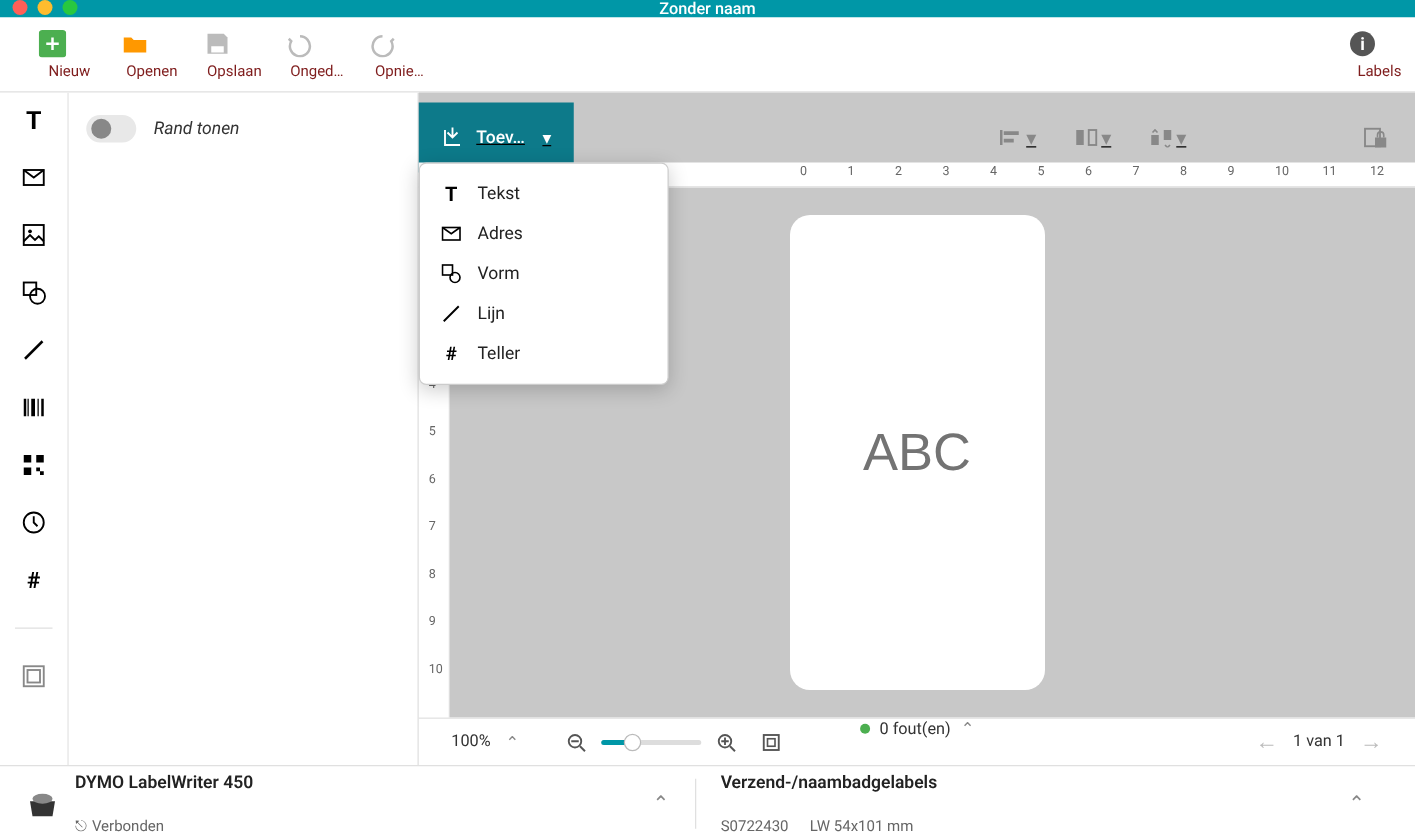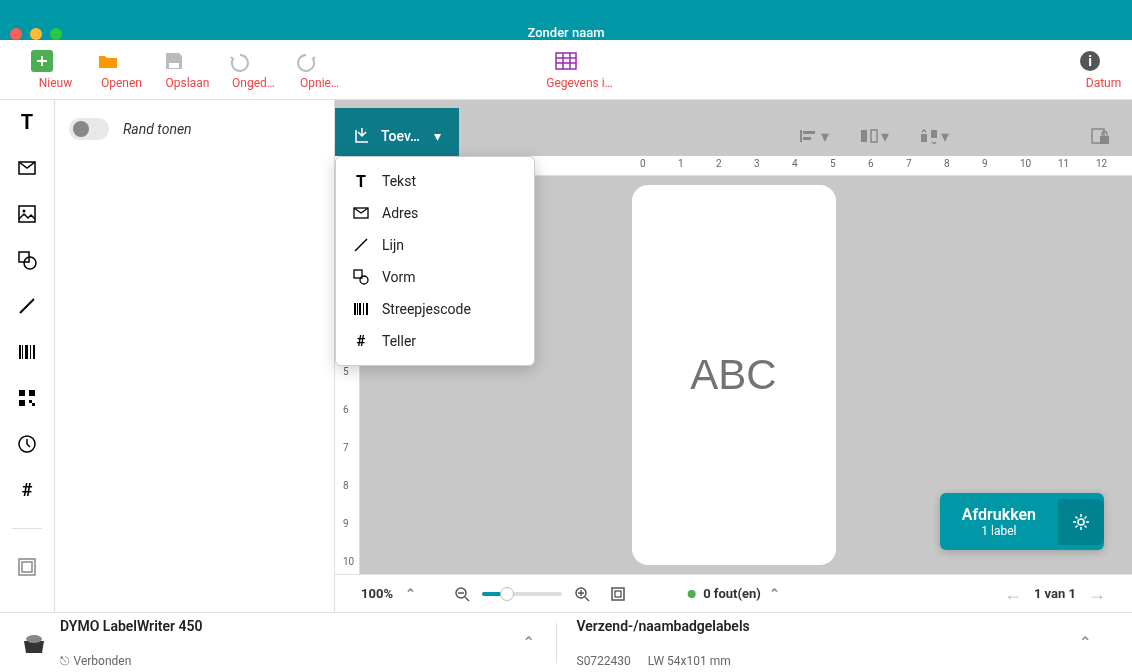--- a/index.html
+++ b/index.html
@@ -1,63 +1,63 @@
 <!DOCTYPE html>
 <html><head>
 <meta charset="utf-8">
 <style>
 *{margin:0;padding:0;box-sizing:border-box;font-family:-apple-system,BlinkMacSystemFont,"Segoe UI",Roboto,sans-serif;}
 body{width:1132px;height:672px;overflow:hidden;background:#fff;display:flex;flex-direction:column;}
-.titlebar{height:40px;background:#0097a7;display:flex;align-items:flex-end;position:relative;}
+.titlebar{height:14px;background:#0097a7;display:flex;align-items:flex-start;position:relative;}
 .traffic{display:flex;gap:8px;margin-left:10px;}
 .dot{width:12px;height:12px;border-radius:50%;}
 .dot.r{background:#ff5f57;}
 .dot.y{background:#febc2e;}
 .dot.g{background:#28c840;}
 .titletext{color:#fff;font-size:13px;font-weight:500;position:absolute;left:50%;transform:translateX(-50%);}
 .toolbar{height:60px;background:#fff;border-bottom:1px solid #e0e0e0;display:flex;align-items:center;padding:0 18px;position:relative;}
 .tb-left{display:flex;gap:18px;}
 .tb-item{display:flex;flex-direction:column;align-items:center;gap:4px;cursor:pointer;width:48px;}
 .tb-icon{width:22px;height:22px;display:flex;align-items:center;justify-content:center;}
-.tb-label{font-size:12px;color:#ef4444;white-space:nowrap;overflow:hidden;text-overflow:ellipsis;max-width:48px;margin-left:27px;}
+.tb-label{font-size:12px;color:#7f1d1d;white-space:nowrap;overflow:hidden;text-overflow:ellipsis;max-width:48px;margin-left:27px;}
 .tb-center{position:absolute;left:50%;transform:translateX(-50%);}
 .tb-right{margin-left:auto;}
 .main{flex:1;display:flex;overflow:hidden;}
 .leftbar{width:55px;background:#fff;border-right:1px solid #e0e0e0;display:flex;flex-direction:column;align-items:center;padding-top:10px;gap:22px;}
 .lb-icon{width:24px;height:24px;display:flex;align-items:center;justify-content:center;cursor:pointer;color:#333;}
 .lb-sep{width:30px;height:1px;background:#e0e0e0;margin:4px 0;}
 .sidepanel{width:280px;background:#fff;border-right:1px solid #e0e0e0;padding:18px 14px;}
 .sp-title{font-size:17px;font-weight:600;color:#222;margin-bottom:18px;}
 .sp-row{display:flex;align-items:center;gap:14px;}
 .toggle{width:40px;height:22px;background:#e8e8e8;border-radius:11px;position:relative;cursor:pointer;}
 .toggle-knob{width:16px;height:16px;background:#888;border-radius:50%;position:absolute;top:3px;left:4px;}
 .toggle-label{font-size:14px;color:#333;font-style:italic;}
 .canvas-area{flex:1;display:flex;flex-direction:column;background:#c8c8c8;position:relative;}
-.canvas-toolbar{height:56px;background:#c8c8c8;display:flex;align-items:center;padding:16px 0 0 0;position:relative;}
+.canvas-toolbar{height:56px;background:#c8c8c8;display:flex;align-items:center;padding:16px 0 0 0;position:relative;text-decoration:underline;}
 .add-btn{background:#0d7a8a;color:#fff;height:56px;padding:0 18px;display:flex;align-items:center;gap:10px;font-size:14px;font-weight:500;cursor:pointer;}
 .add-btn .chev{margin-left:4px;}
 .ct-icons{display:flex;gap:30px;margin-left:340px;}
 .ct-icon{color:#888;cursor:pointer;display:flex;align-items:center;}
 .ct-right{margin-left:auto;margin-right:22px;}
 .ruler{height:20px;background:#fff;border-bottom:1px solid #ddd;display:flex;position:relative;font-size:10px;color:#666;}
 .ruler-tick{position:absolute;top:2px;}
 .vruler{width:25px;background:#fff;border-right:1px solid #ddd;position:absolute;left:0;top:76px;bottom:38px;}
 .vruler-tick{position:absolute;left:8px;font-size:10px;color:#666;}
 .canvas-body{flex:1;position:relative;display:flex;align-items:center;justify-content:center;}
 .label-preview{width:204px;height:380px;background:#fff;border-radius:16px;display:flex;align-items:center;justify-content:center;}
 .label-text{font-size:42px;font-weight:400;color:#737373;font-family:Arial,sans-serif;}
 .dropdown{position:absolute;top:56px;left:0;width:200px;background:#fff;border:1px solid #ccc;border-radius:6px;box-shadow:0 4px 16px rgba(0,0,0,0.2);padding:8px 0;z-index:100;}
 .dd-item{display:flex;align-items:center;gap:12px;padding:7px 16px;cursor:pointer;font-size:14px;color:#222;}
 .dd-icon{width:18px;height:18px;display:flex;align-items:center;justify-content:center;}
 .print-btn{position:absolute;right:28px;bottom:62px;background:#0097a7;color:#fff;border-radius:6px;display:flex;align-items:center;cursor:pointer;box-shadow:0 2px 8px rgba(0,0,0,0.2);}
 .print-main{padding:12px 22px;text-align:center;}
 .print-title{font-size:16px;font-weight:600;}
 .print-sub{font-size:12px;}
 .print-gear{background:#00838f;padding:14px;border-radius:0 6px 6px 0;}
-.bottombar{height:38px;background:#fff;border-top:1px solid #e0e0e0;display:flex;align-items:center;padding:0 26px;font-size:13px;color:#333;gap:16px;font-weight:bold;}
+.bottombar{height:38px;background:#fff;border-top:1px solid #e0e0e0;display:flex;padding:0 26px;font-size:13px;color:#333;gap:16px;}
 .zoom-sec{display:flex;align-items:center;gap:12px;}
 .slider{width:80px;height:4px;background:#ddd;border-radius:2px;position:relative;}
 .slider-thumb{width:14px;height:14px;background:#fff;border:1px solid #bbb;border-radius:50%;position:absolute;top:-5px;left:18px;}
 .slider-fill{position:absolute;left:0;width:22px;height:4px;background:#0097a7;border-radius:2px;}
 .bb-center{position:absolute;left:50%;transform:translateX(-50%);display:flex;align-items:center;gap:8px;}
 .status-dot{width:8px;height:8px;background:#4caf50;border-radius:50%;}
 .bb-right{margin-left:auto;display:flex;align-items:center;gap:12px;}
 .footer{height:60px;background:#fff;border-top:1px solid #e0e0e0;display:flex;align-items:center;padding:0 20px;}
 .footer-sec{flex:1;display:flex;align-items:center;gap:12px;}
 .printer-icon{width:28px;height:24px;}
@@ -118,43 +118,29 @@
     </div>
     <div class="tb-item">
       <div class="tb-icon">
         <svg width="22" height="22">
             <path d="M11 5a8 8 0 1 0 7 4l2-2" fill="none" stroke="#bbb" stroke-width="2"></path>
           </svg>
       </div>
       <div class="tb-label">Opnie…</div>
     </div>
   </div>
-  <div class="tb-center">
-    <div class="tb-item" style="width:80px;">
-      <div class="tb-icon">
-        <svg width="22" height="18">
-            <rect x="1" y="1" width="20" height="16" fill="none" stroke="#9c27b0" stroke-width="1.5"></rect>
-            <line x1="1" y1="6" x2="21" y2="6" stroke="#9c27b0" stroke-width="1.5"></line>
-            <line x1="1" y1="11" x2="21" y2="11" stroke="#9c27b0" stroke-width="1.5"></line>
-            <line x1="8" y1="1" x2="8" y2="17" stroke="#9c27b0" stroke-width="1.5"></line>
-            <line x1="15" y1="1" x2="15" y2="17" stroke="#9c27b0" stroke-width="1.5"></line>
-          </svg>
-      </div>
-      <div class="tb-label" style="max-width:80px;">Gegevens i…</div>
-    </div>
-  </div>
   <div class="tb-right">
     <div class="tb-item">
       <div class="tb-icon">
         <svg width="22" height="22">
             <circle cx="11" cy="11" r="10" fill="#555"></circle>
             <text x="11" y="16" text-anchor="middle" fill="#fff" font-size="14" font-weight="bold">i</text>
           </svg>
       </div>
-      <div class="tb-label">Datum</div>
+      <div class="tb-label">Labels</div>
     </div>
   </div>
 </div>
 
 <div class="main">
 
   <div class="leftbar">
     <div class="lb-icon">
         <svg width="20" height="20">
           <text x="10" y="17" text-anchor="middle" font-size="20" font-weight="bold" fill="#000">T</text>
@@ -255,45 +241,33 @@
               <svg width="16" height="16">
                 <rect x="1" y="3" width="14" height="10" fill="none" stroke="#000" stroke-width="1.3"></rect>
                 <path d="M1 3l7 5 7-5" fill="none" stroke="#000" stroke-width="1.3"></path>
               </svg>
             </div>
             <span>Adres</span>
           </div>
         <div class="dd-item">
             <div class="dd-icon">
               <svg width="16" height="16">
-                <line x1="2" y1="14" x2="14" y2="2" stroke="#000" stroke-width="1.5"></line>
-              </svg>
-            </div>
-            <span>Lijn</span>
-          </div>
-        <div class="dd-item">
-            <div class="dd-icon">
-              <svg width="16" height="16">
                 <rect x="1" y="1" width="8" height="8" fill="none" stroke="#000" stroke-width="1.3"></rect>
                 <circle cx="11" cy="11" r="4" fill="none" stroke="#000" stroke-width="1.3"></circle>
               </svg>
             </div>
             <span>Vorm</span>
           </div>
         <div class="dd-item">
             <div class="dd-icon">
               <svg width="16" height="16">
-                <rect x="1" y="2" width="2" height="12" fill="#000"></rect>
-                <rect x="4" y="2" width="1" height="12" fill="#000"></rect>
-                <rect x="6" y="2" width="2" height="12" fill="#000"></rect>
-                <rect x="10" y="2" width="1" height="12" fill="#000"></rect>
-                <rect x="13" y="2" width="2" height="12" fill="#000"></rect>
+                <line x1="2" y1="14" x2="14" y2="2" stroke="#000" stroke-width="1.5"></line>
               </svg>
             </div>
-            <span>Streepjescode</span>
+            <span>Lijn</span>
           </div>
         <div class="dd-item">
             <div class="dd-icon">
               <svg width="16" height="16">
                 <text x="8" y="13" text-anchor="middle" font-size="15" font-weight="bold" fill="#000">#</text>
               </svg>
             </div>
             <span>Teller</span>
           </div>
       </div>
@@ -361,32 +335,20 @@
         <div class="vruler-tick" style="top: 342px;">9</div>
         <div class="vruler-tick" style="top: 380px;">10</div>
       </div>
 
     <div class="canvas-body">
       <div class="label-preview">
         <div class="label-text">ABC</div>
       </div>
     </div>
 
-    <div class="print-btn">
-      <div class="print-main">
-        <div class="print-title">Afdrukken</div>
-        <div class="print-sub">1 label</div>
-      </div>
-      <div class="print-gear">
-        <svg width="18" height="18">
-            <circle cx="9" cy="9" r="3" fill="none" stroke="#fff" stroke-width="1.5"></circle>
-            <path d="M9 1v3M9 14v3M1 9h3M14 9h3M3.5 3.5l2 2M12.5 12.5l2 2M3.5 14.5l2-2M12.5 5.5l2-2" stroke="#fff" stroke-width="1.5"></path>
-          </svg>
-      </div>
-    </div>
 
     <div class="bottombar">
       <div class="zoom-sec">
         <span>100%</span>
         <span style="color:#888;cursor:pointer;">⌃</span>
         <span style="width:14px;"></span>
         <span style="cursor:pointer;">
             <svg width="16" height="16">
               <circle cx="7" cy="7" r="5" fill="none" stroke="#555" stroke-width="1.5"></circle>
               <line x1="11" y1="11" x2="15" y2="15" stroke="#555" stroke-width="1.5"></line>

